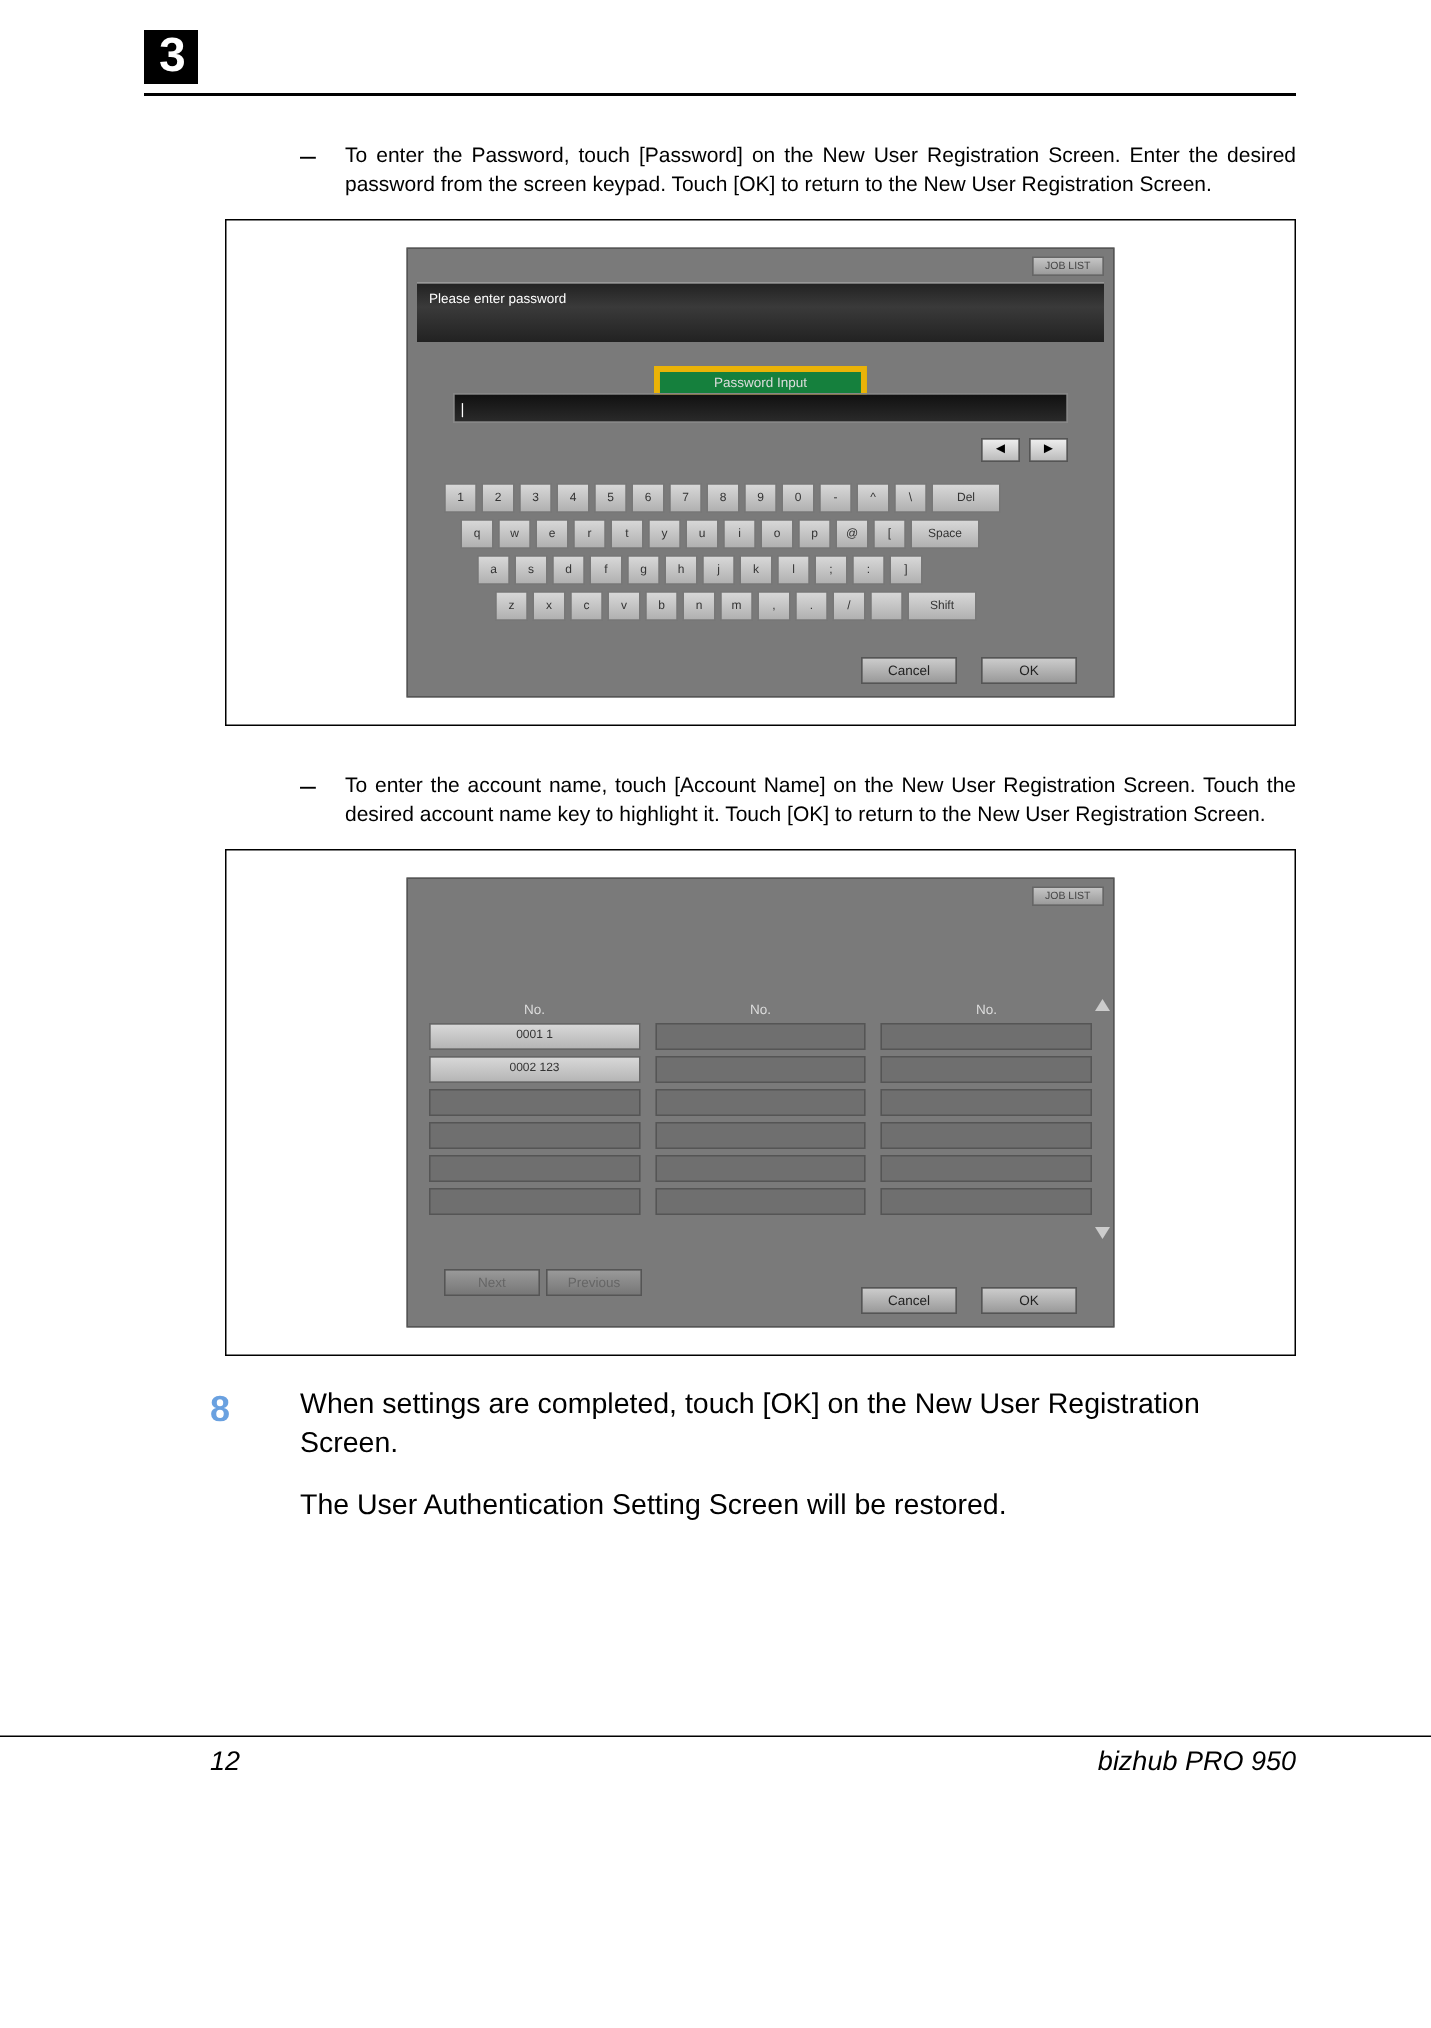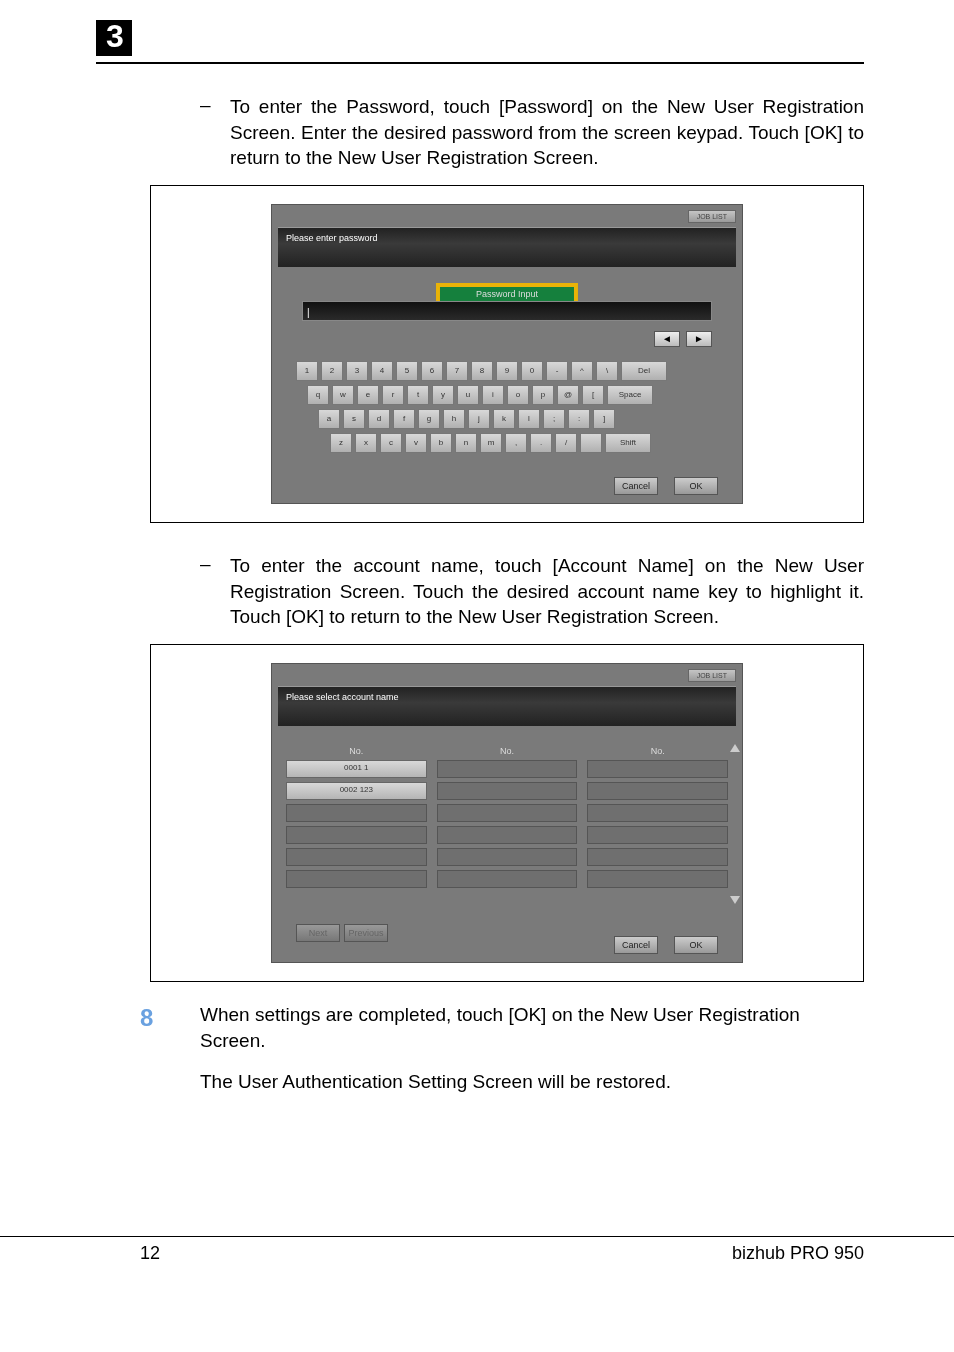--- a/index.html
+++ b/index.html
@@ -48,21 +48,21 @@
     margin: 30px 0 14px 60px;
   }
   .bullet-dash {
     width: 30px;
     text-align: left;
     font-size: 19px;
     color: #000;
   }
   .bullet-text {
     flex: 1;
-    font-size: 19px;
+    font-size: 14px;
     line-height: 1.35;
     color: #000;
     text-align: justify;
   }
 
   .fig-frame {
     border: 1.5px solid #000;
     margin: 8px 0 0 10px;
     padding: 18px 120px 18px 120px;
   }
@@ -142,21 +142,21 @@
   .btn-row {
     position: absolute;
     bottom: 8px; right: 24px;
     display: flex; gap: 16px;
   }
   .sys-btn {
     background: linear-gradient(#ccc,#999);
     border: 1px solid #555;
     font-size: 9px;
     color: #222;
-    width: 44px; height: 18px;
+    width: 64px; height: 18px;
     display: flex; align-items: center; justify-content: center; margin-top: 32px;
   }
   .sys-btn.dim { color: #666; background: linear-gradient(#999,#777); }
 
   
   .acct-list-area {
     position: absolute;
     top: 80px; left: 14px; right: 14px;
     bottom: 50px;
     display: flex; gap: 10px;
@@ -212,20 +212,21 @@
   .step-text .para { margin-top: 14px; }
 
   .footer {
     display: flex;
     justify-content: space-between;
     padding: 0 90px 0 140px;
     margin-top: 140px;
     border-top: 1.5px solid #000;
     padding-top: 6px;
     font-size: 18px;
+    font-style: italic;
   }
 </style>
 </head>
 <body>
 
 <div class="page">
 
   <div class="header-row">
     <div class="chapter-num">3</div>
   </div>
@@ -319,21 +320,20 @@
     </div>
 
     <div class="bullet-block">
       <div class="bullet-dash">–</div>
       <div class="bullet-text">To enter the account name, touch [Account Name] on the New User Registration Screen. Touch the desired account name key to highlight it. Touch [OK] to return to the New User Registration Screen.</div>
     </div>
 
     <div class="fig-frame">
       <div class="screen">
         <div class="job-tab">JOB LIST</div>
-        <div class="msg-bar">Please select account name</div>
 
         <div class="acct-list-area">
           <div class="acct-col">
             <div class="acct-col-hdr">No.</div>
             <div class="acct-row">0001 1</div>
             <div class="acct-row">0002 123</div>
             <div class="acct-row blank"></div>
             <div class="acct-row blank"></div>
             <div class="acct-row blank"></div>
             <div class="acct-row blank"></div>

